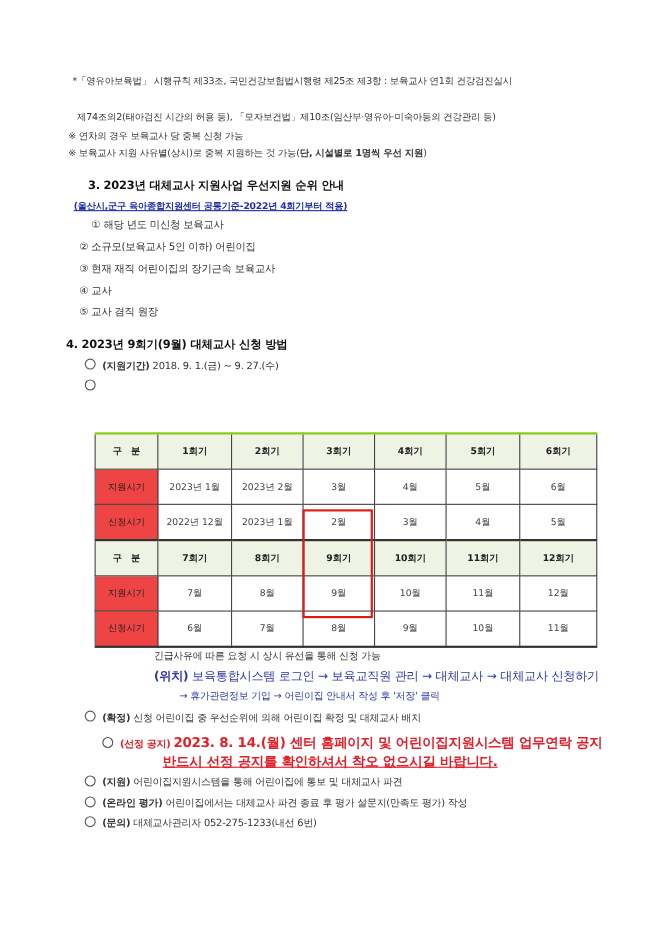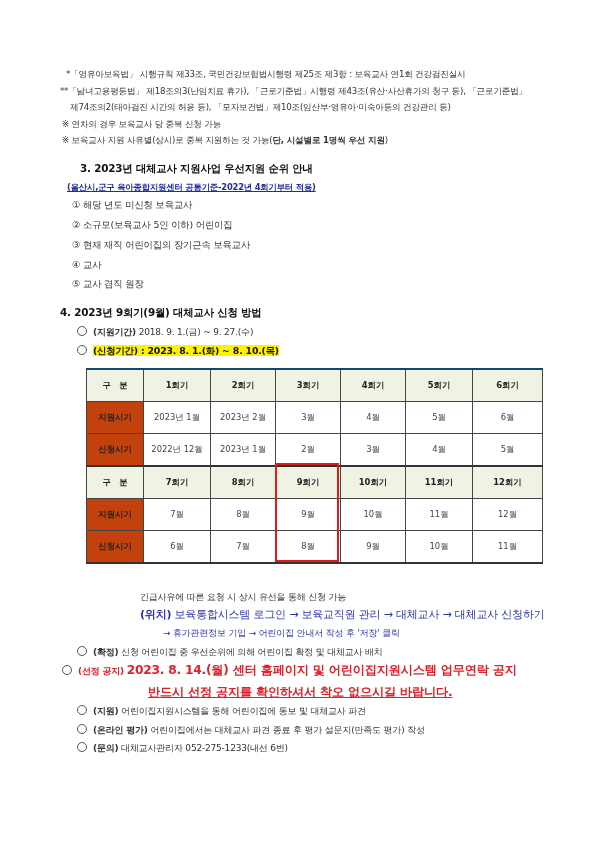--- a/index.html
+++ b/index.html
@@ -13,52 +13,51 @@
   .list { font-size:9.4px; color:#333; }
   .circ { display:inline-block; width:8px; height:8px; border:1px solid #555; border-radius:50%; vertical-align:-1px; margin-right:6px; }
   .hl { background:#fff100; color:#111; font-weight:bold; }
   .navy { color:#2b35a8; }
   .red { color:#e0202a; font-weight:bold; }
   .red-big { color:#e0202a; font-weight:bold; font-size:12.2px; }
   .under { text-decoration:underline; }
   table.sched { position:absolute; left:86px; top:368px; width:456px; border-collapse:collapse; table-layout:fixed; }
   table.sched td { border:1px solid #444; height:31px; text-align:center; font-size:8.4px; color:#444; padding:0; }
   table.sched tr.hdr td { background:#eef3e4; font-weight:bold; color:#222; }
-  table.sched td.rowh { background:#c2410c; font-weight:bold; color:#222;text-align:center; }
-  table.sched { border-top:2px solid #0c4a6e; border-bottom:2px solid #333; }
+  table.sched td.rowh { background:#ef4444; font-weight:normal; color:#222;text-align:center; }
+  table.sched { border-top:2px solid #84cc16; border-bottom:2px solid #333;margin-top:25px; }
   table.sched tr.sep td { border-top:2px solid #333; }
   .redbox { position:absolute; left:275px; top:463px; width:64px; height:99px; border:2.5px solid #e01b1b; box-sizing:border-box; pointer-events:none; }
 </style>
 </head>
 <body>
 
 <div class="page">
 
   <div class="ln" style="left:66px; top:68px;">*「영유아보육법」 시행규칙 제33조, 국민건강보험법시행령 제25조 제3항 : 보육교사 연1회 건강검진실시</div>
-  <div class="ln" style="left:60px; top:85px;">**「남녀고용평등법」 제18조의3(난임치료 휴가), 「근로기준법」시행령 제43조(유산·사산휴가의 청구 등), 「근로기준법」</div>
   <div class="ln" style="left:70px; top:101px;">제74조의2(태아검진 시간의 허용 등), 「모자보건법」제10조(임산부·영유아·미숙아등의 건강관리 등)</div>
   <div class="ln" style="left:62px; top:118px;">※ 연차의 경우 보육교사 당 중복 신청 가능</div>
   <div class="ln" style="left:62px; top:134px;">
     <span>※ 보육교사 지원 사유별(상시)로 중복 지원하는 것 가능(</span><span class="b">단, 시설별로 1명씩 우선 지원</span><span>)</span>
   </div>
 
   <div class="h" style="left:60px; top:162px;margin-left:20px;">3. 2023년 대체교사 지원사업 우선지원 순위 안내</div>
   <div class="ln blue-link" style="left:67px; top:181px;">(울산시,군구 육아종합지원센터 공통기준-2022년 4회기부터 적용)</div>
-  <div class="ln list" style="left:72px; top:199px;">① 해당 년도 미신청 보육교사</div>
+  <div class="ln list" style="left:83px; top:199px;">① 해당 년도 미신청 보육교사</div>
   <div class="ln list" style="left:72px; top:219px;">② 소규모(보육교사 5인 이하) 어린이집</div>
   <div class="ln list" style="left:72px; top:239px;">③ 현재 재직 어린이집의 장기근속 보육교사</div>
   <div class="ln list" style="left:72px; top:259px;">④ 교사</div>
   <div class="ln list" style="left:72px; top:278px;">⑤ 교사 겸직 원장</div>
 
   <div class="h" style="left:60px; top:306px;">4. 2023년 9회기(9월) 대체교사 신청 방법</div>
   <div class="ln" style="left:77px; top:326px; font-size:9px;">
     <span class="circ"></span><span class="b">(지원기간)</span> <span>2018. 9. 1.(금) ~ 9. 27.(수)</span>
   </div>
   <div class="ln" style="left:77px; top:345px; font-size:9.4px;">
-    <span class="circ"></span><span class="hl">(신청기간) : 2023. 8. 1.(화) ~ 8. 10.(목)</span>
+    <span class="circ"></span>
   </div>
 
   <table class="sched">
     <colgroup>
       <col style="width:57px">
         <col style="width:67px">
         <col style="width:65px">
         <col style="width:65px">
         <col style="width:65px">
         <col style="width:67px">
@@ -126,21 +125,21 @@
   <div class="ln" style="left:140px; top:591px; font-size:9px;">긴급사유에 따른 요청 시 상시 유선을 통해 신청 가능</div>
   <div class="ln navy" style="left:140px; top:609px; font-size:11px;">
     <span class="b">(위치)</span> <span>보육통합시스템 로그인 → 보육교직원 관리 → 대체교사 → 대체교사 신청하기</span>
   </div>
   <div class="ln navy" style="left:163px; top:627px; font-size:9px;">→ 휴가관련정보 기입 → 어린이집 안내서 작성 후 '저장' 클릭</div>
 
   <div class="ln" style="left:77px; top:646px; font-size:9px;">
     <span class="circ"></span><span class="b">(확정)</span> <span>신청 어린이집 중 우선순위에 의해 어린이집 확정 및 대체교사 배치</span>
   </div>
 
-  <div class="ln" style="left:62px; top:664px; font-size:9px; line-height:12px;">
+  <div class="ln" style="left:93px; top:664px; font-size:9px; line-height:22px;">
     <span class="circ"></span><span class="red">(선정 공지)</span> <span class="red-big">2023. 8. 14.(월) 센터 홈페이지 및 어린이집지원시스템 업무연락 공지</span>
   </div>
   <div class="ln red-big under" style="left:148px; top:684px; line-height:16px;">반드시 선정 공지를 확인하셔서 착오 없으시길 바랍니다.</div>
 
   <div class="ln" style="left:77px; top:724px; font-size:9px;">
     <span class="circ"></span><span class="b">(온라인 평가)</span> <span>어린이집에서는 대체교사 파견 종료 후 평가 설문지(만족도 평가) 작성</span>
   </div>
 
   <div class="ln" style="left:77px; top:705px; font-size:9px;">
     <span class="circ"></span><span class="b">(지원)</span> <span>어린이집지원시스템을 통해 어린이집에 통보 및 대체교사 파견</span>

